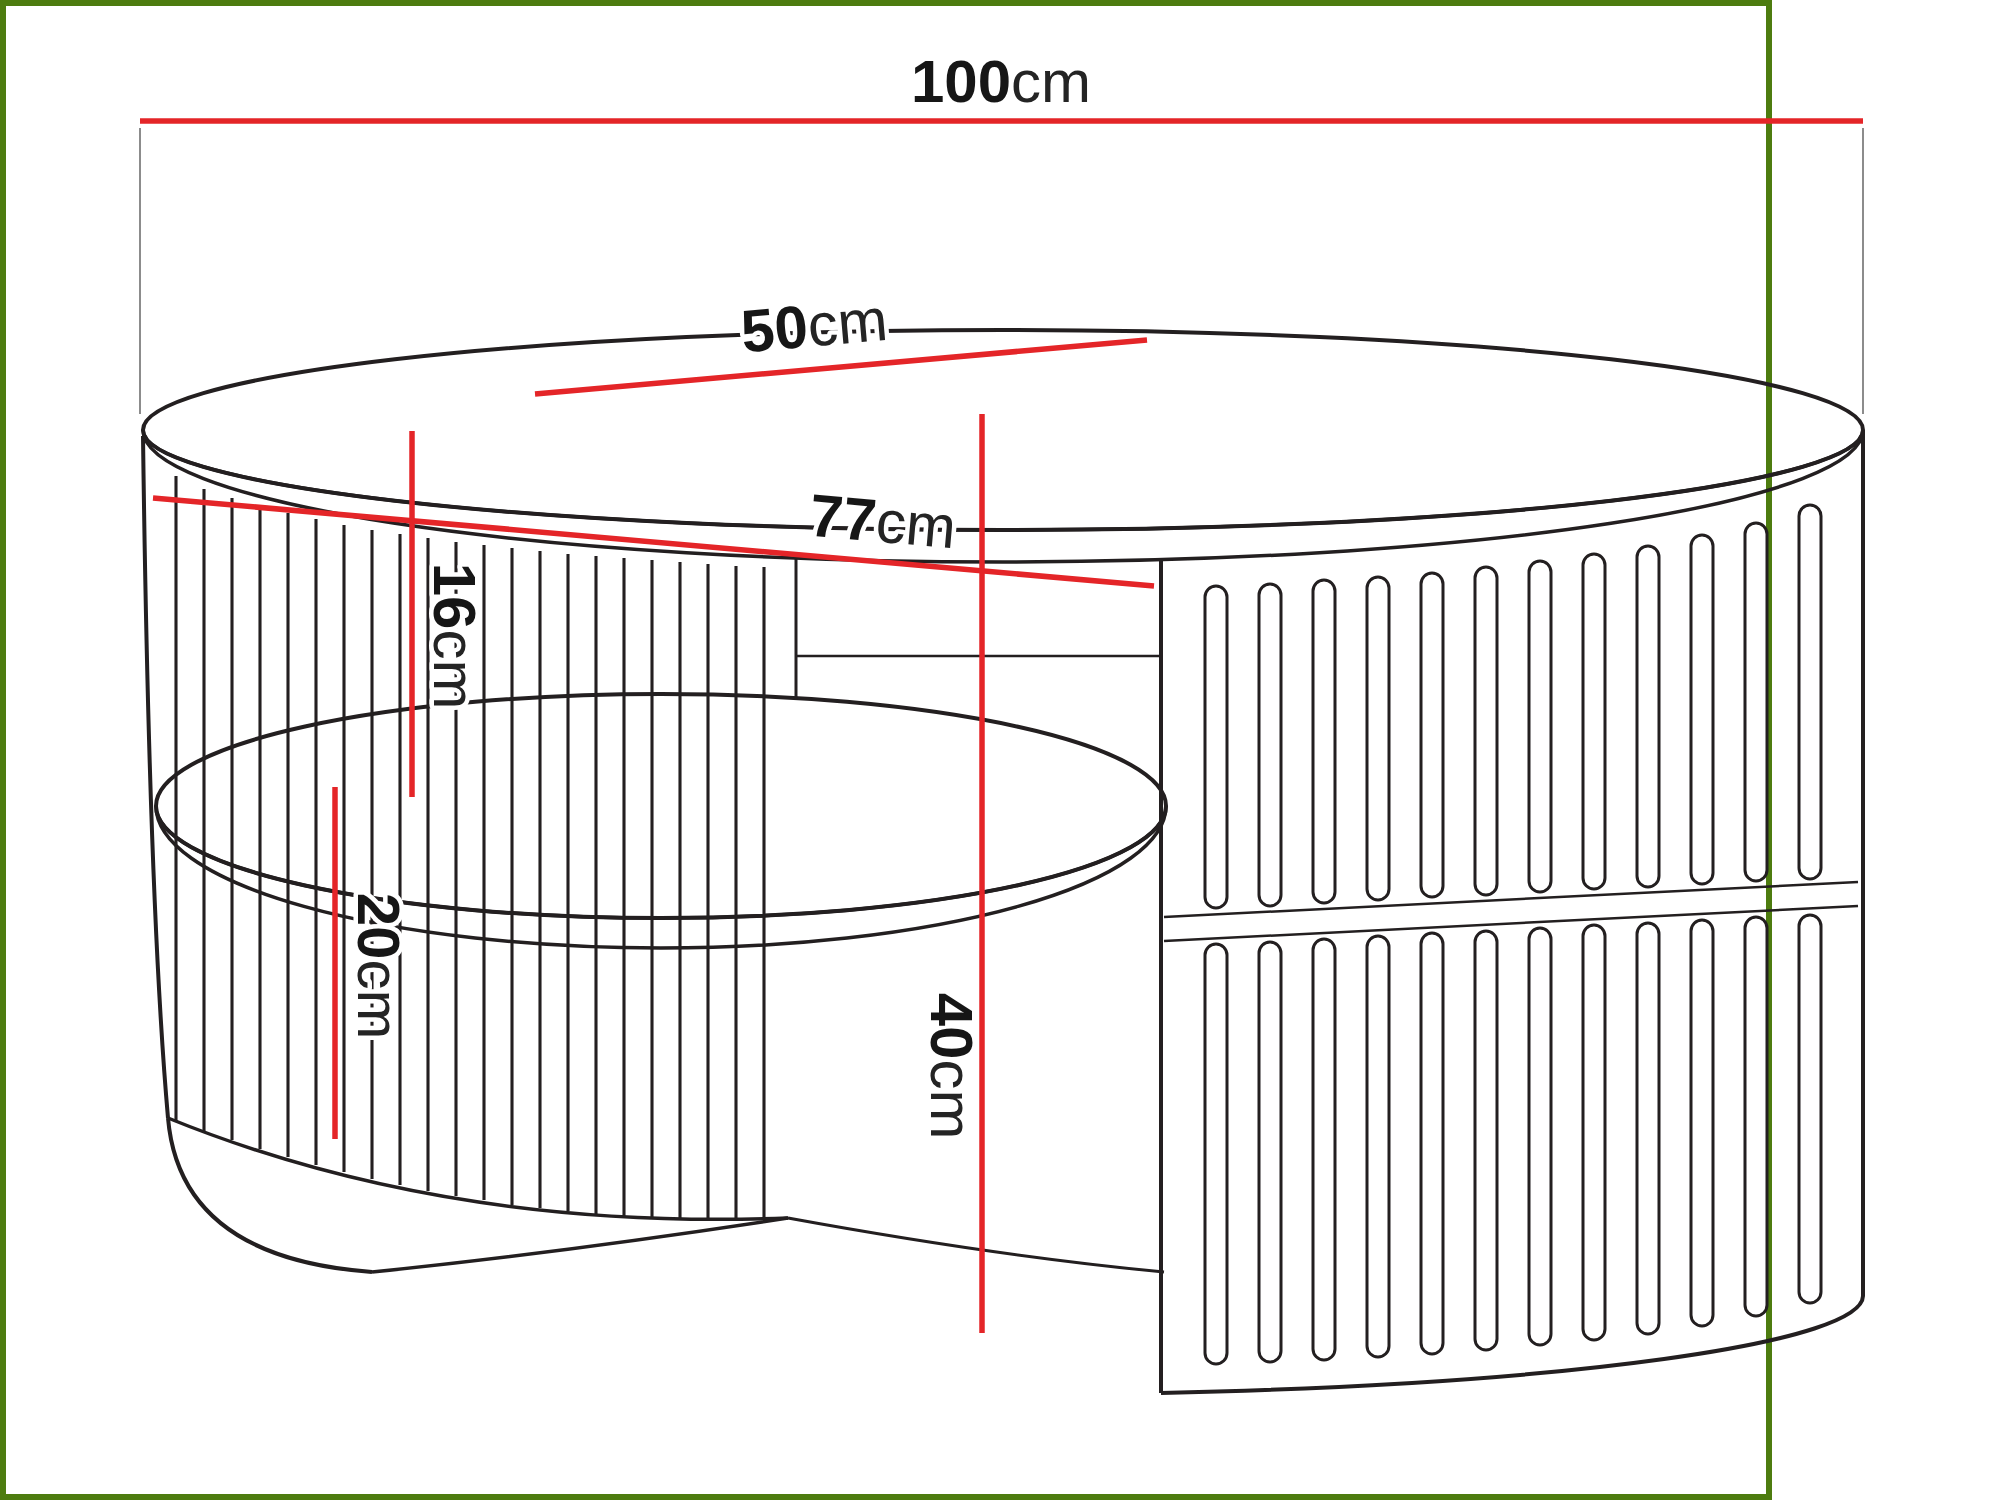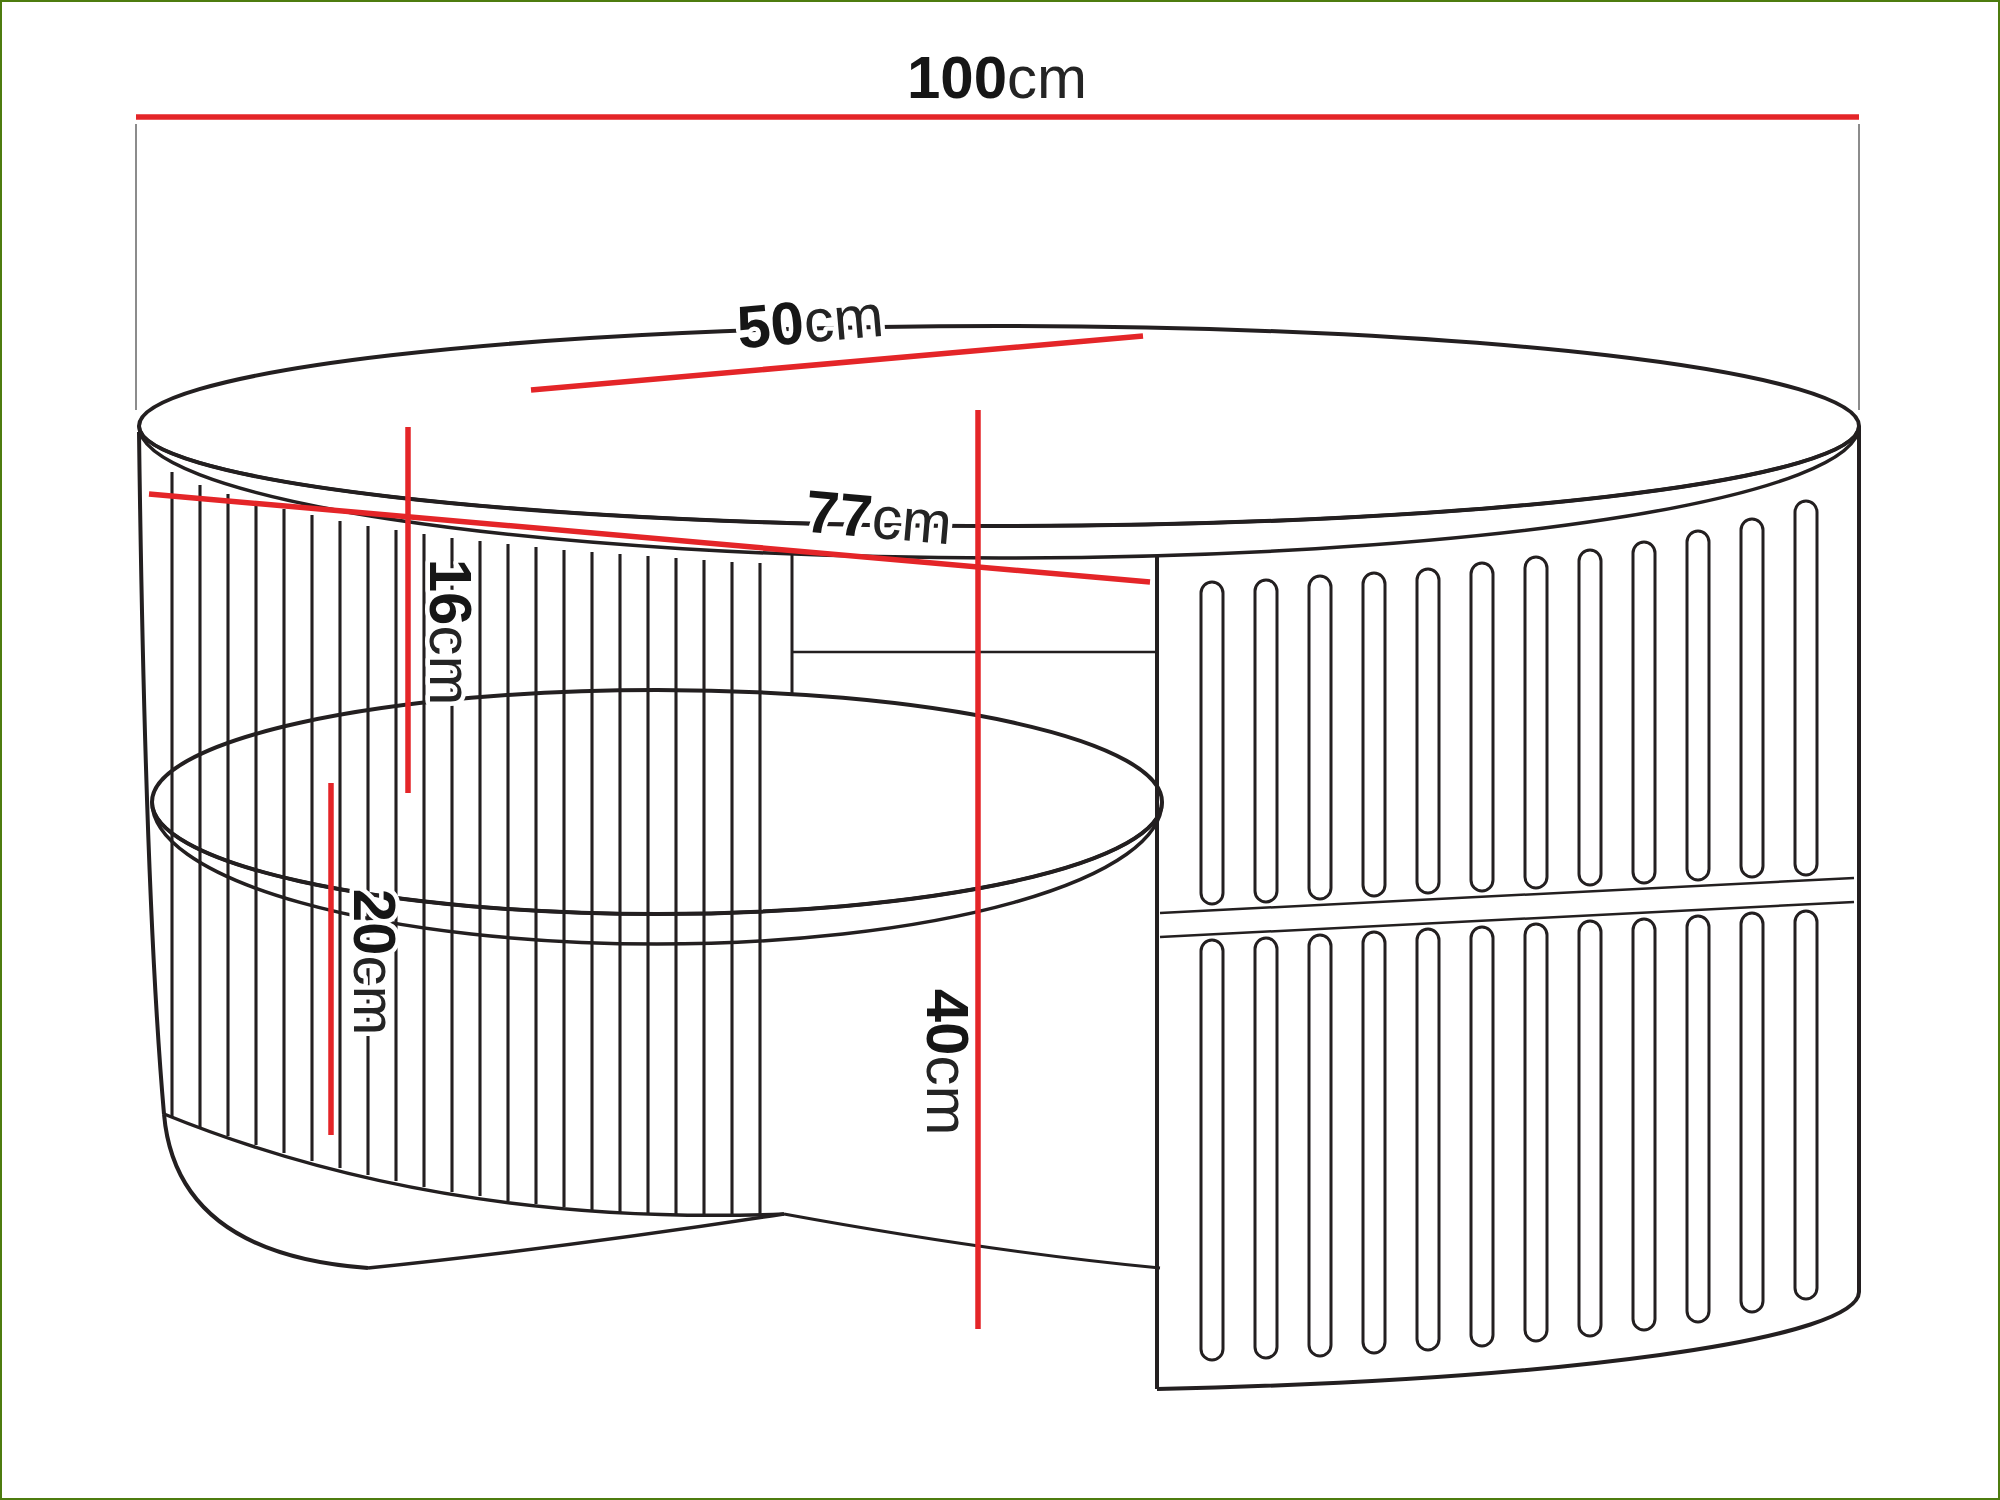--- a/index.html
+++ b/index.html
@@ -1,20 +1,20 @@
 <!DOCTYPE html>
 <html><head>
 <meta charset="utf-8">
 <style>
   html, body { margin: 0; padding: 0; background: #ffffff; }
   .frame {
-    width: 2000px;
+    width: 1772px;
     height: 1500px;
     box-sizing: border-box;
-    border: 2px solid #4d7c0f;
+    border: 6px solid #4d7c0f;
     background: #ffffff;
   }
   svg { display: block; }
   text {
     font-family: "Liberation Sans", sans-serif;
     fill: #161616;
   }
   .dim-label { font-size: 60px; paint-order: stroke; stroke: #ffffff; stroke-width: 9px; stroke-linejoin: round; }
   .num  { font-weight: 700; }
   .unit { font-weight: 400; fill: #242424; }

